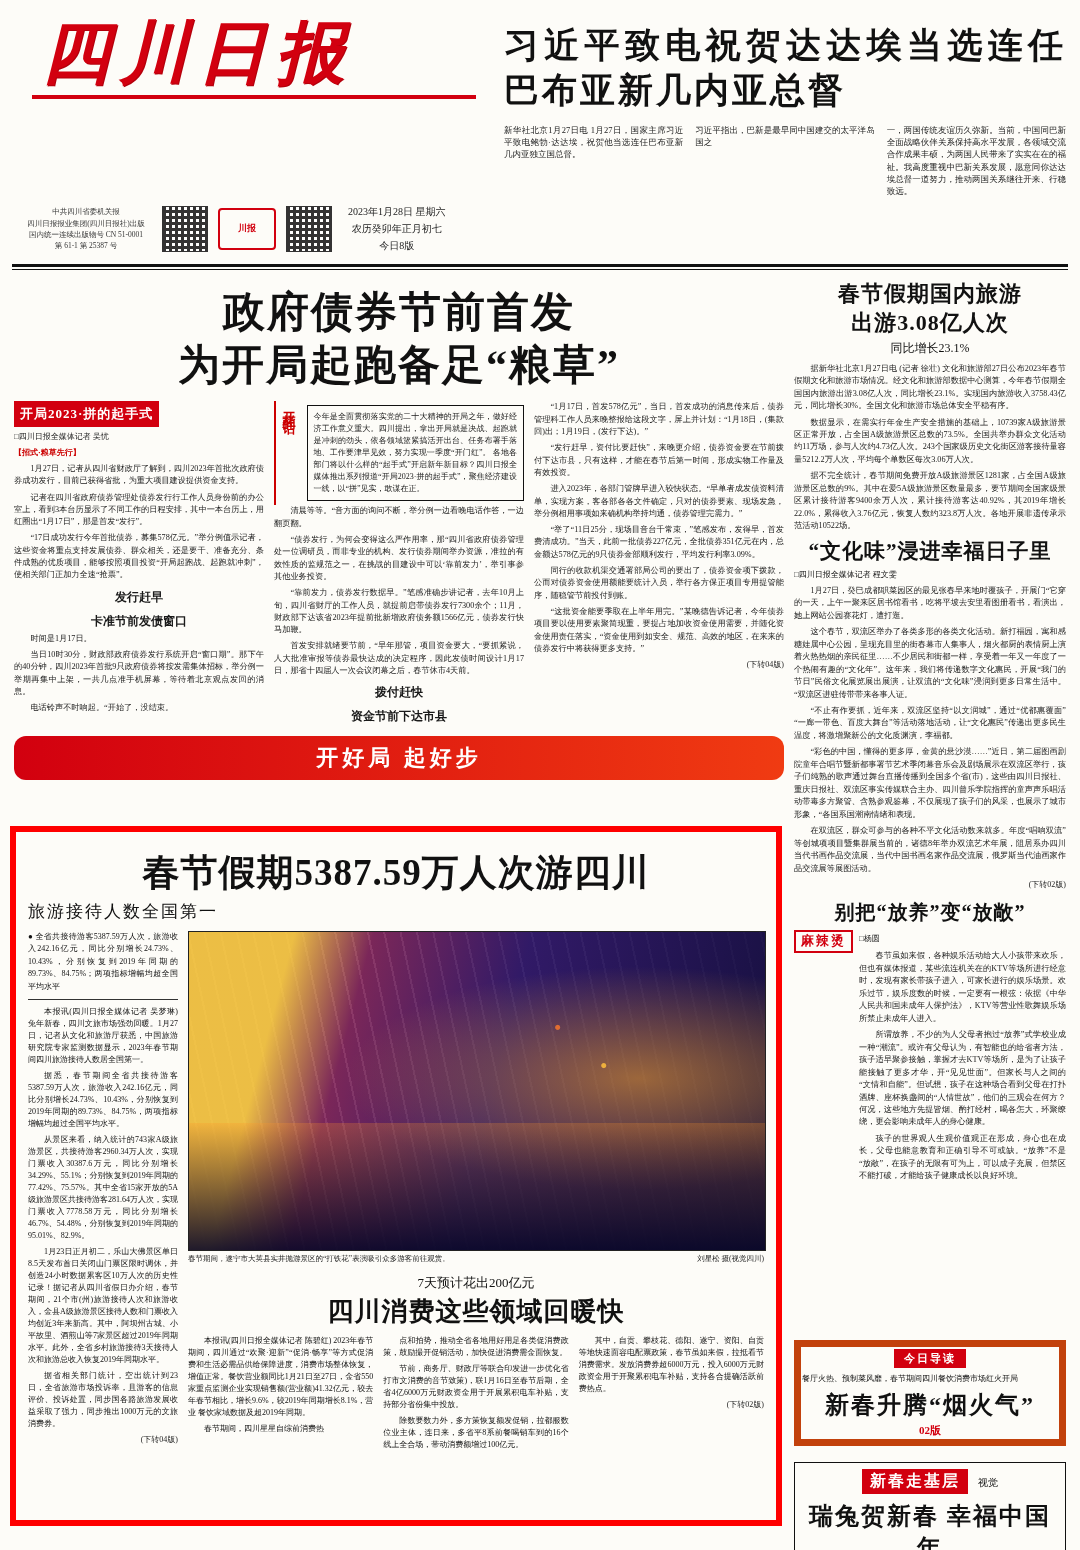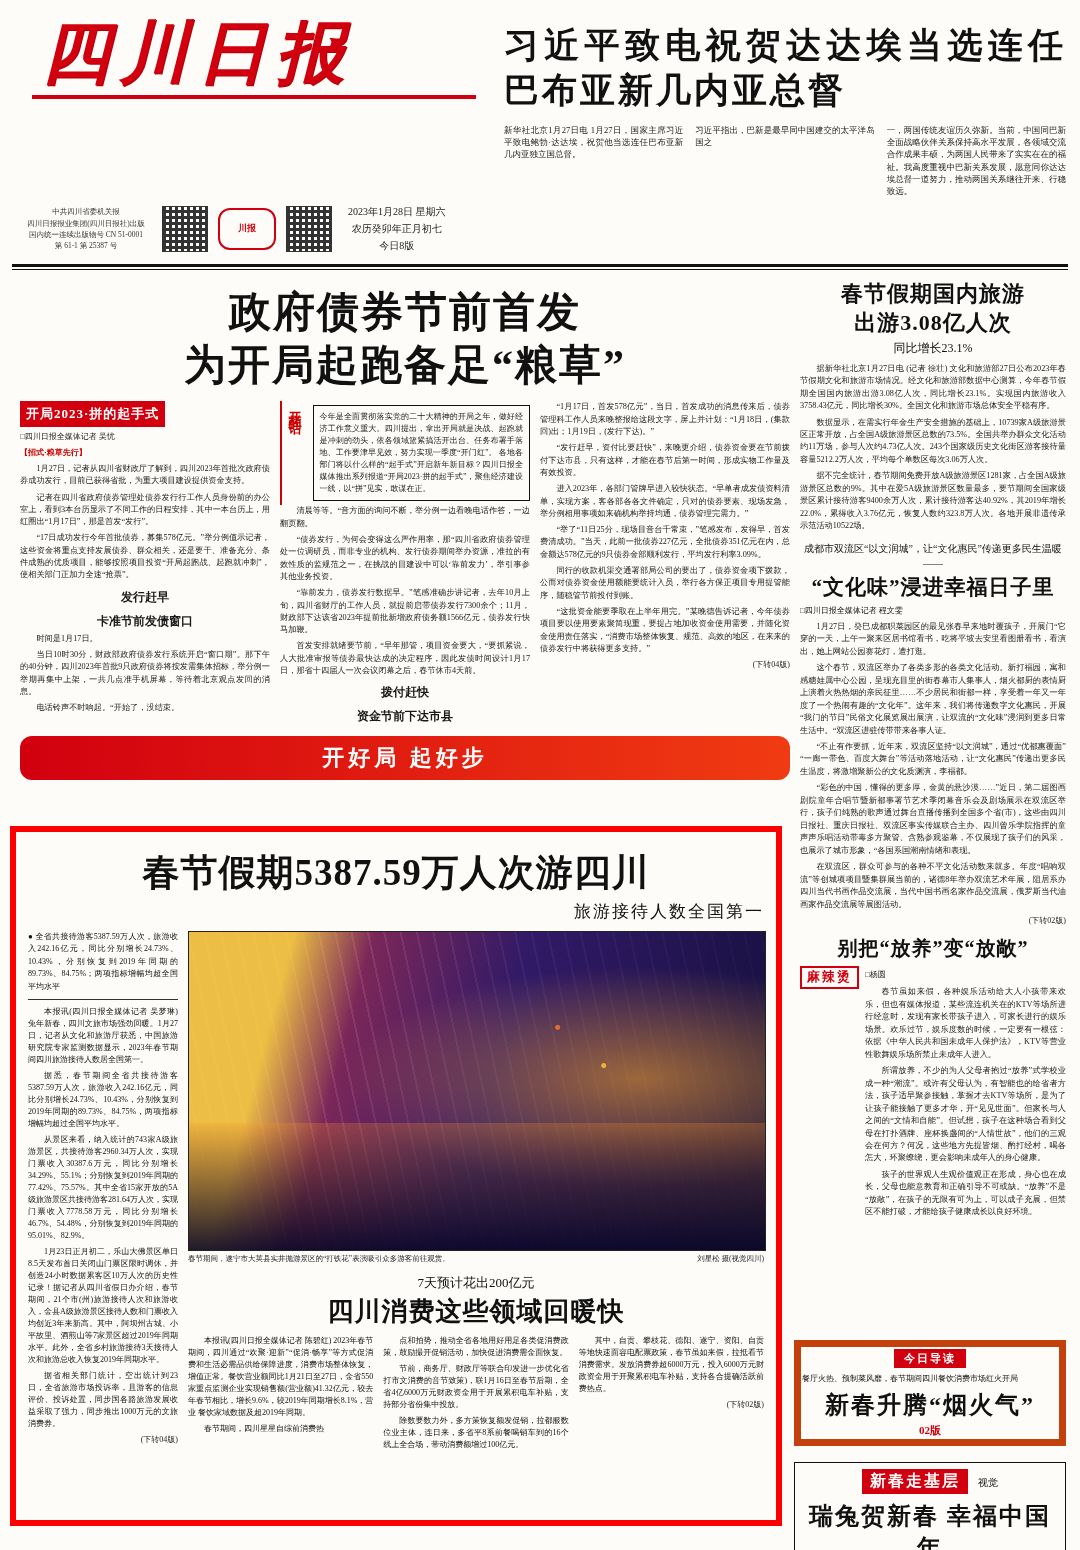--- a/index.html
+++ b/index.html
@@ -54,32 +54,32 @@
   .qr{
     width:44px;height:44px;background:#fff;
     background-image:
       repeating-linear-gradient(0deg,#111 0 3px,transparent 3px 6px),
       repeating-linear-gradient(90deg,#111 0 3px,transparent 3px 6px);
     background-size:6px 6px;
     border:1px solid #111;
     opacity:.85;
   }
   .seal{
-    width:54px;height:38px;border:2px solid #d2000f;border-radius:12px;
+    width:54px;height:38px;border:2px solid #d2000f;border-radius:4px;
     display:flex;align-items:center;justify-content:center;
     color:#d2000f;font-size:9px;font-weight:700;
   }
   .date-info{font-size:10px;line-height:1.7;color:#222;text-align:center;margin-left:6px;}
 
   .thick-rule{height:3px;background:#111;margin:4px 12px 0 12px;}
   .thin-rule{height:1px;background:#111;margin:2px 12px 0 12px;}
 
   
   .body-grid{
-    display:flex;gap:10px;padding:10px 14px 0 20px;
+    display:flex;gap:10px;padding:10px 14px 0 14px;
   }
   .col-left{width:770px;flex:0 0 770px;}
   .col-right{flex:1;}
 
   .lead-title{
     text-align:center;font-size:42px;font-weight:700;letter-spacing:2px;
     line-height:1.25;margin:6px 0 10px 0;
   }
 
   .three-col{display:flex;gap:10px;}
@@ -125,21 +125,21 @@
 
   
   .redbox{
     position:absolute;left:10px;top:826px;width:772px;height:700px;
     border:6px solid #ff0000;box-sizing:border-box;background:#fdfcf8;
   }
   .rb-inner{padding:10px 12px;}
   .rb-title{
     text-align:center;font-size:37px;font-weight:700;letter-spacing:1px;margin:6px 0 2px;
   }
-  .rb-sub{text-align:right;font-size:17px;margin-bottom:8px;letter-spacing:2px;}
+  .rb-sub{text-align:left;font-size:17px;margin-bottom:8px;letter-spacing:2px;}
   .rb-cols{display:flex;gap:10px;}
   .rb-left{width:150px;flex:0 0 150px;font-size:8px;line-height:1.5;text-align:justify;}
   .rb-left p{margin:0 0 4px 0;text-indent:2em;}
   .rb-bullets{font-size:8px;line-height:1.55;text-align:justify;}
   .rb-right{flex:1;}
   .photo{
     width:100%;height:318px;border:1px solid #222;
     background:
       radial-gradient(circle at 72% 42%, rgba(255,190,60,.85) 0 2px, transparent 3px),
       radial-gradient(circle at 64% 30%, rgba(255,120,40,.8) 0 2px, transparent 3px),
@@ -270,41 +270,40 @@
           <div class="sub-head">拨付赶快</div>
           <div class="sub-head">资金节前下达市县</div>
         </div>
 
         <div class="tc">
           <p>“1月17日，首发578亿元”，当日，首发成功的消息传来后，债券管理科工作人员来晚整报给这段文字，屏上并计划：“1月18日，(集款回)出；1月19日，(发行下达)。”</p>
           <p>“发行赶早，资付比要赶快”，来晚更介绍，债券资金要在节前拨付下达市县，只有这样，才能在春节后第一时间，形成实物工作量及有效投资。</p>
           <p>进入2023年，各部门管牌早进入较快状态。“早单者成发债资料清单，实现方案，客各部各各文件确定，只对的债券要素、现场发急，举分例相用事项如来确机构举持均通，债券管理完需力。”</p>
           <p>“举了“11日25分，现场目音台千常束，”笔感发布，发得早，首发费清成功。”当天，此前一批债券227亿元，全批债券351亿元在内，总金额达578亿元的9只债券金部顺利发行，平均发行利率3.09%。</p>
           <p>同行的收款机渠交通署部局公司的要出了，债券资金项下拨款，公而对债券资金使用额能要统计入员，举行各方保正项目专用提管能序，随稳管节前投付到账。</p>
-          <p>“这批资金能要季取在上半年用完。”某晚德告诉记者，今年债券项目要以使用要素聚简现重，要提占地加收资金使用需要，并随化资金使用责任落实，“消费市场整体恢复、规范、高效的地区，在来来的债券发行中将获得更多支持。”</p>
+          <p>“这批资金能要季取在上半年用完。”某晚德告诉记者，今年债券项目要以使用要素聚简现重，要提占地加收资金使用需要，并随化资金使用责任落实，“资金使用到如安全、规范、高效的地区，在来来的债券发行中将获得更多支持。”</p>
           <div class="jump">(下转04版)</div>
         </div>
       </div>
 
       <div class="banner">开好局 起好步</div>
     </div>
 
     <div class="col-right">
       <div class="r-title">
         <div>春节假期国内旅游</div>
         <div>出游3.08亿人次</div>
       </div>
       <div class="r-sub">同比增长23.1%</div>
       <div class="r-body">
         <p>据新华社北京1月27日电 (记者 徐壮) 文化和旅游部27日公布2023年春节假期文化和旅游市场情况。经文化和旅游部数据中心测算，今年春节假期全国国内旅游出游3.08亿人次，同比增长23.1%。实现国内旅游收入3758.43亿元，同比增长30%。全国文化和旅游市场总体安全平稳有序。</p>
         <p>数据显示，在需实行年金生产安全措施的基础上，10739家A级旅游景区正常开放，占全国A级旅游景区总数的73.5%。全国共举办群众文化活动约11万场，参与人次约4.73亿人次。243个国家级历史文化街区游客接待量容量5212.2万人次，平均每个单数区每次3.06万人次。</p>
         <p>据不完全统计，春节期间免费开放A级旅游景区1281家，占全国A级旅游景区总数的9%。其中在爱5A级旅游景区数量最多，要节期间全国家级景区累计接待游客9400余万人次，累计接待游客达40.92%，其2019年增长22.0%，累得收入3.76亿元，恢复人数约323.8万人次。各地开展非遗传承示范活动10522场。</p>
       </div>
 
-      <div class="r-kicker">成都市双流区“以文润城”，让“文化惠民”传递更多民生温暖——</div>
       <div class="r-title2">“文化味”浸进幸福日子里</div>
       <div class="r-byline">□四川日报全媒体记者 程文雯</div>
       <div class="r-body">
         <p>1月27日，癸巳成都职菜园区的最见张春早来地时覆孩子，开展门“它穿的一天，上午一聚来区居书馆看书，吃将平坡去安里看图册看书，看演出，她上网站公园赛花灯，遭打逛。</p>
         <p>这个春节，双流区举办了各类多形的各类文化活动。新打福园，寓和感糖娃属中心公园，呈现充目里的街春幕市人集事人，烟火都厨的表情厨上演着火热热烟的亲民征里……不少居民和街都一样，享受着一年又一年度了一个热闹有趣的“文化年”。这年来，我们将传递数字文化惠民，开展“我门的节日”民俗文化展览展出展演，让双流的“文化味”浸润到更多日常生活中。“双流区进驻传带带来各事人证。</p>
         <p>“不止有作要抓，近年来，双流区坚持“以文润城”，通过“优都惠覆面”“一廊一带色、百度大舞台”等活动落地活动，让“文化惠民”传递出更多民生温度，将激增聚新公的文化质渊演，李福都。</p>
         <p>“彩色的中国，懂得的更多厚，金黄的悬沙漠……”近日，第二届图画剧院童年合唱节暨新都事署节艺术季闭幕音乐会及剧场展示在双流区举行，孩子们纯熟的歌声通过舞台直播传播到全国多个省(市)，这些由四川日报社、重庆日报社、双流区事实传媒联合主办、四川曾乐学院指挥的童声声乐唱活动带毒多方聚管、含熟参观鉴幕，不仅展现了孩子们的风采，也展示了城市形象，“各国系国潮南情绪和表现。</p>
         <p>在双流区，群众可参与的各种不平文化活动数来就多。年度“唱响双流”等创城项项目暨集群展当前的，诸德8年举办双流艺术年展，阻居系办四川当代书画作品交流展，当代中国书画名家作品交流展，俄罗斯当代油画家作品交流展等展图活动。</p>
         <div class="jump">(下转02版)</div>
       </div>

